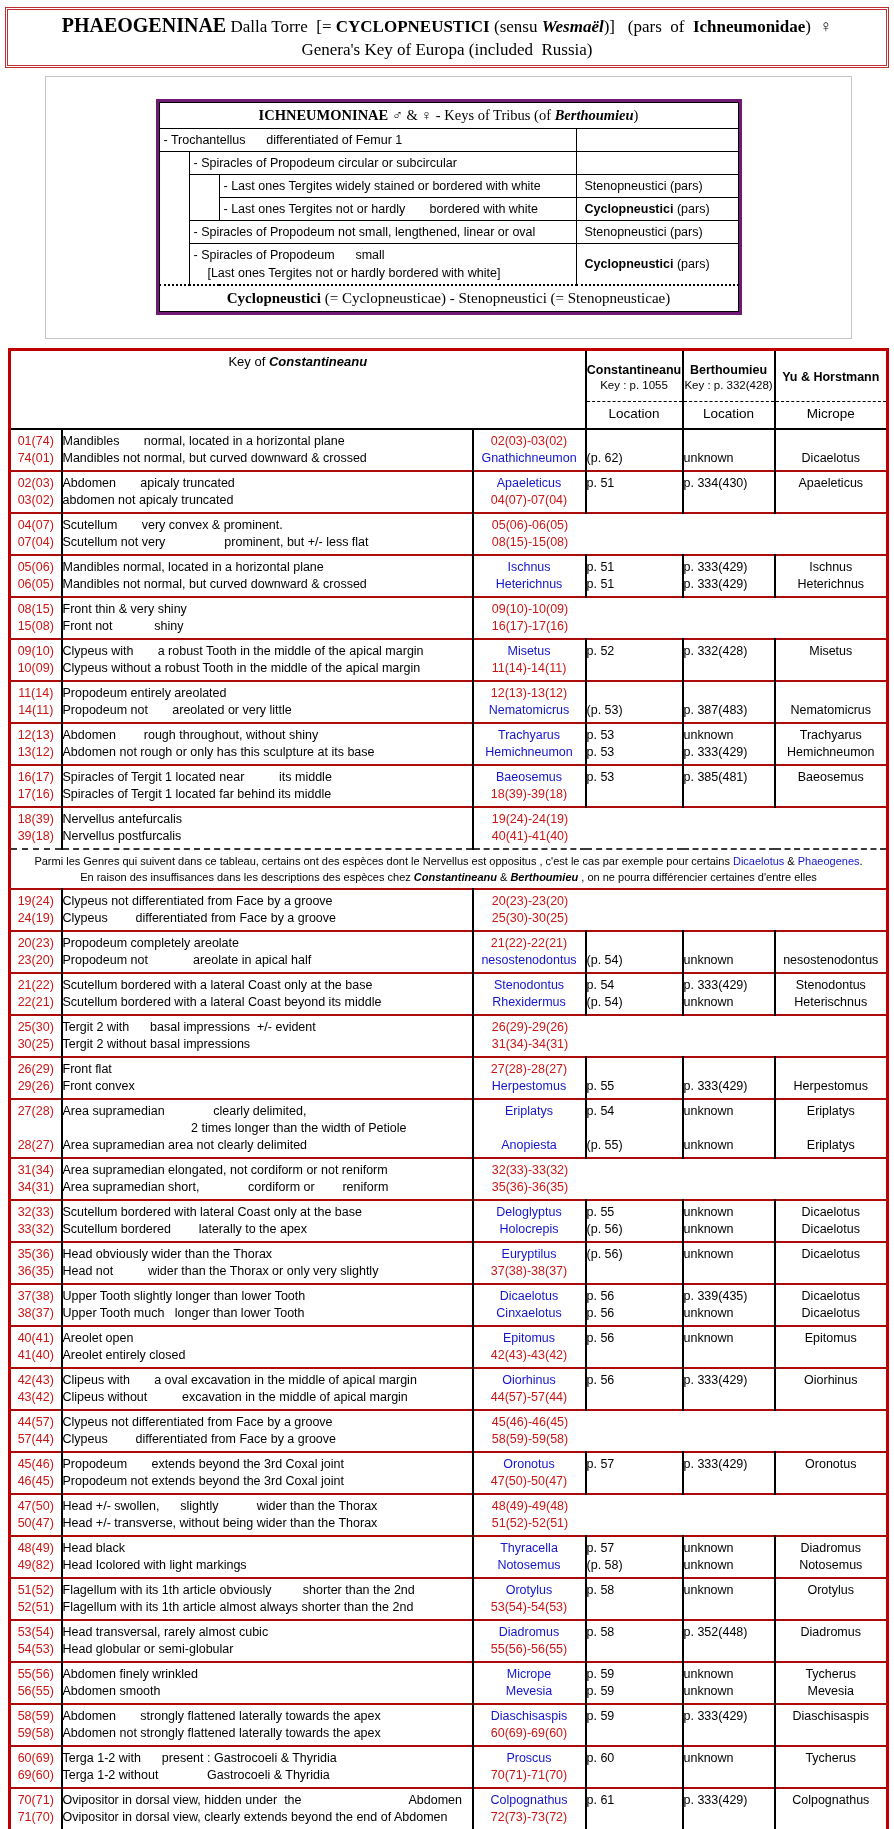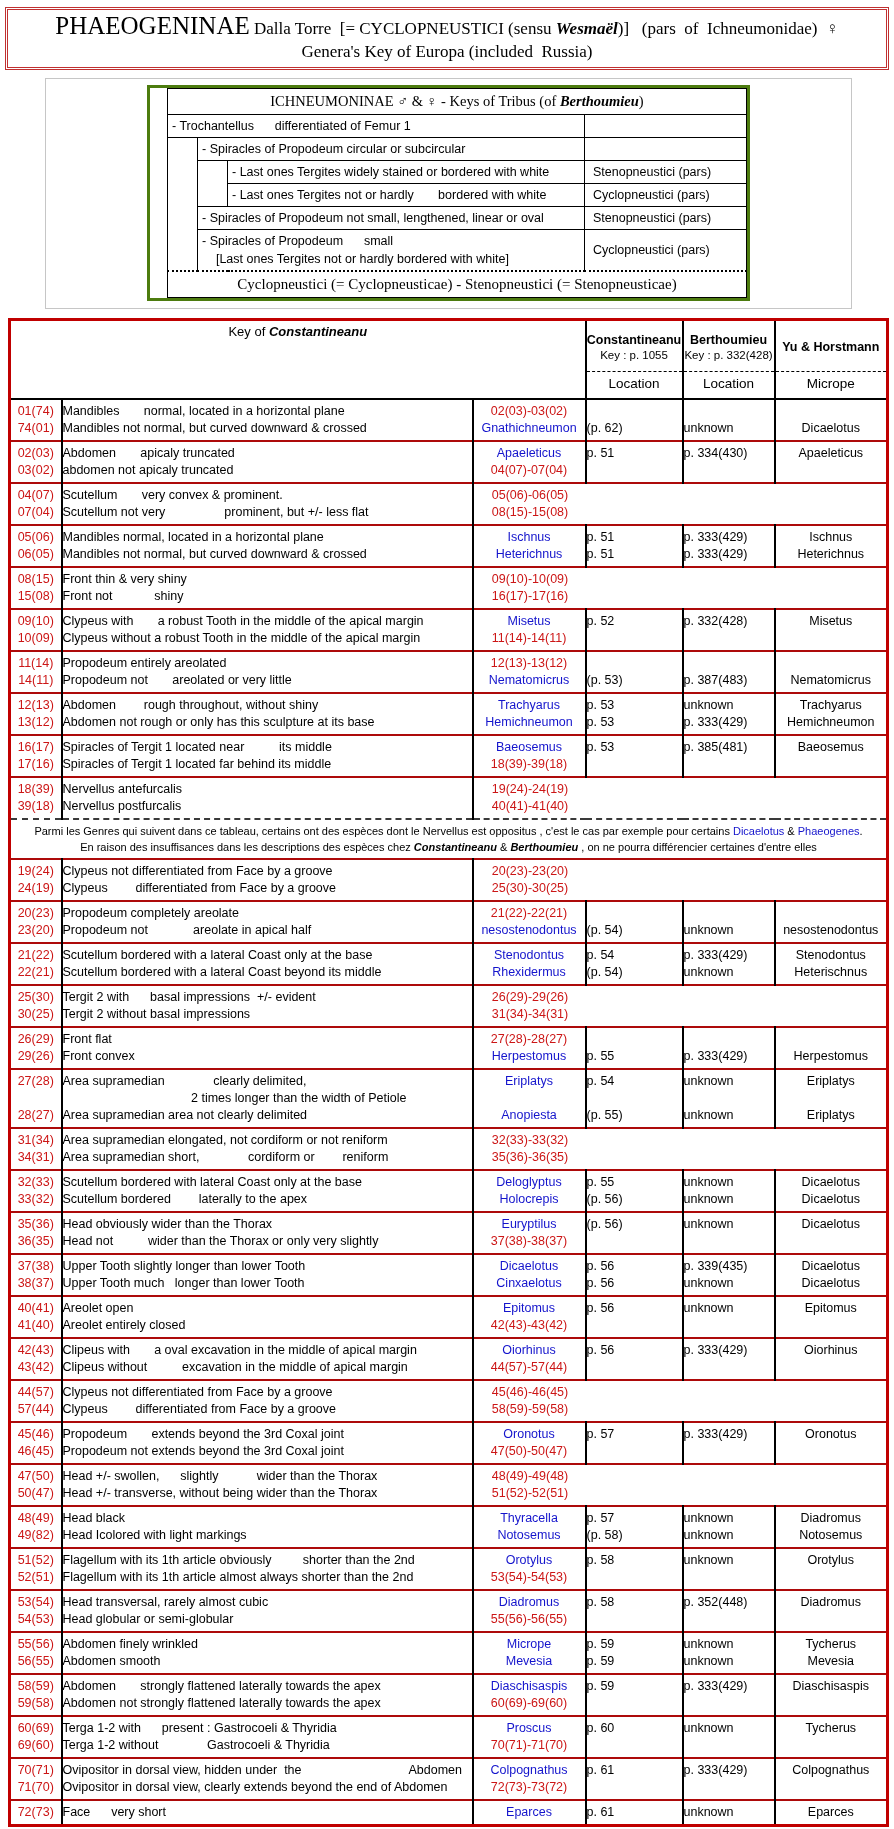--- a/index.html
+++ b/index.html
@@ -1,35 +1,35 @@
 <!DOCTYPE html>
 <html><head>
 <meta charset="utf-8">
 <style>
   html,body{margin:0;padding:0;background:#fff;}
   body{width:894px;font-family:"Liberation Sans",sans-serif;color:#000;}
   .line{height:17px;line-height:17px;white-space:pre-wrap;overflow:visible;}
 
   
-  .s-b{font-weight:normal;}
+  .s-b{font-weight:bold;}
   .s-i{}
   .s-bi{font-weight:bold;font-style:italic;}
   .s-blue{color:#1414cc;}
   .s-r{color:#cc1616;}
-  .s-big{font-weight:normal;font-size:25px;}
+  .s-big{font-weight:bold;font-size:20px;}
 
   
   .title-box{margin:7px 5px 8px 5px;border:3px double #c03030;text-align:center;
     font-family:"Liberation Serif",serif;padding:3px 0 4px 0;}
   .title-l1{font-size:17px;line-height:25px;white-space:pre-wrap;}
   .title-l2{font-size:17px;line-height:22px;white-space:pre-wrap;}
 
   
   .tribus-wrap{margin:4px 42px 9px 45px;border:1px solid #c6c6c6;padding:6px 0 7px 0;}
-  .tribus-box{width:580px;margin:0 auto;border:3px solid #4d7c0f;padding-left:17px;}
+  .tribus-box{width:580px;margin:16px auto;border:3px solid #701a75;}
   table.tribus{width:100%;border-collapse:collapse;border:1px solid #000;font-size:12.5px;}
   table.tribus td{border:1px solid #000;padding:2px 4px;vertical-align:middle;}
   table.tribus td.ind{border-top:none;border-bottom:none;}
   table.tribus td.thead{font-family:"Liberation Serif",serif;font-size:14.5px;text-align:center;padding:4px 2px;}
   table.tribus td.ttext .line{height:18px;line-height:18px;}
   table.tribus td.tres{padding-left:8px;}
   table.tribus td.tfoot{font-family:"Liberation Serif",serif;font-size:15px;text-align:center;
     border-top:2px dotted #000;padding:4px 2px;}
 
   

